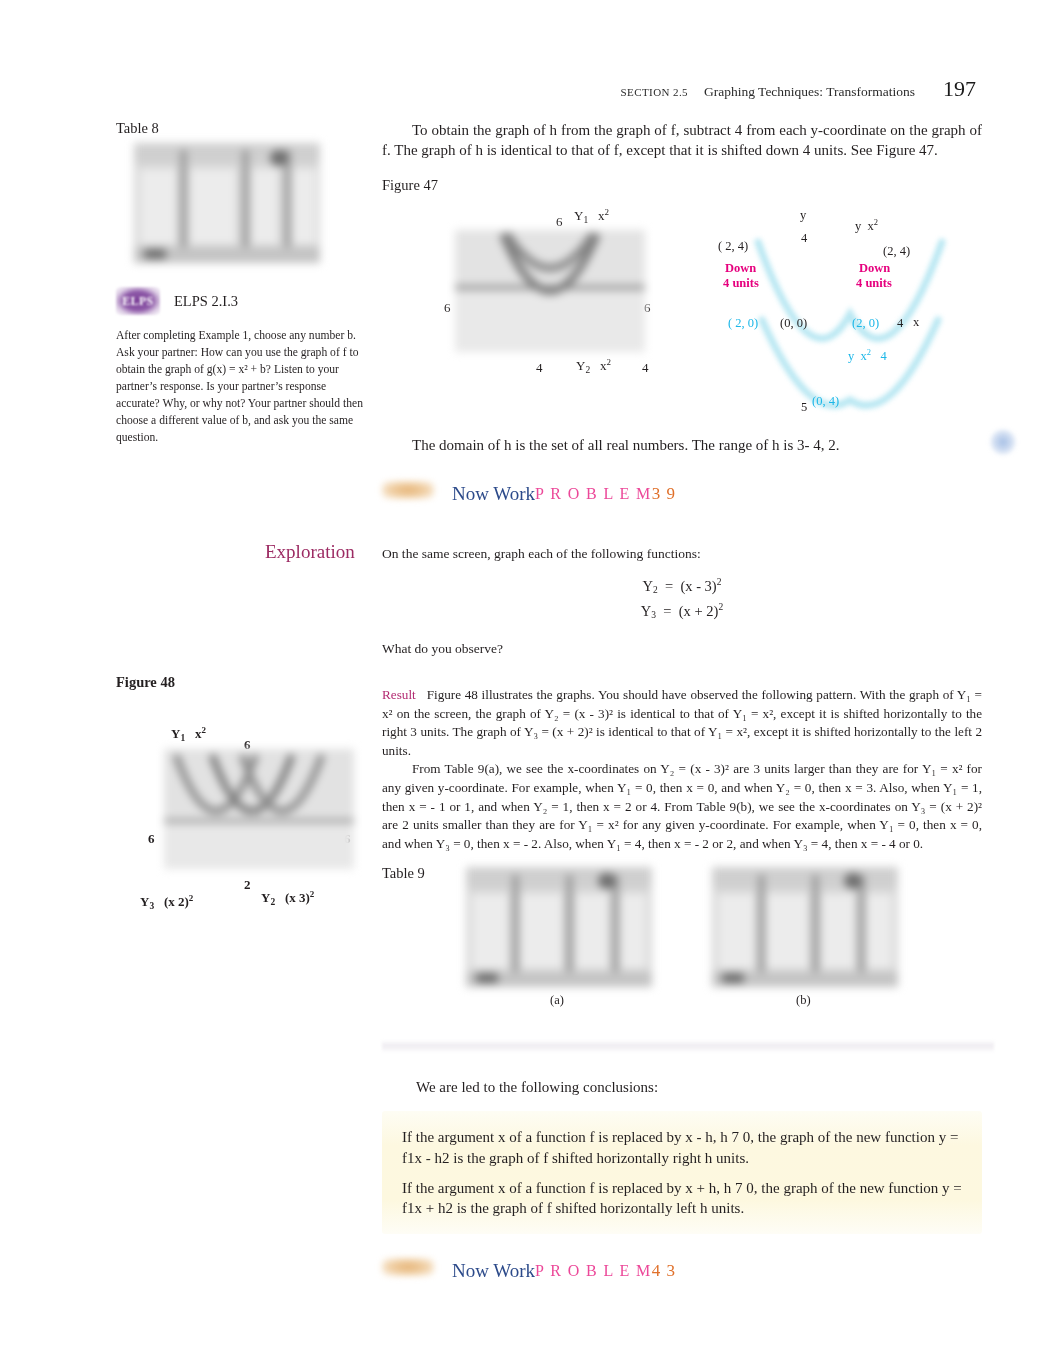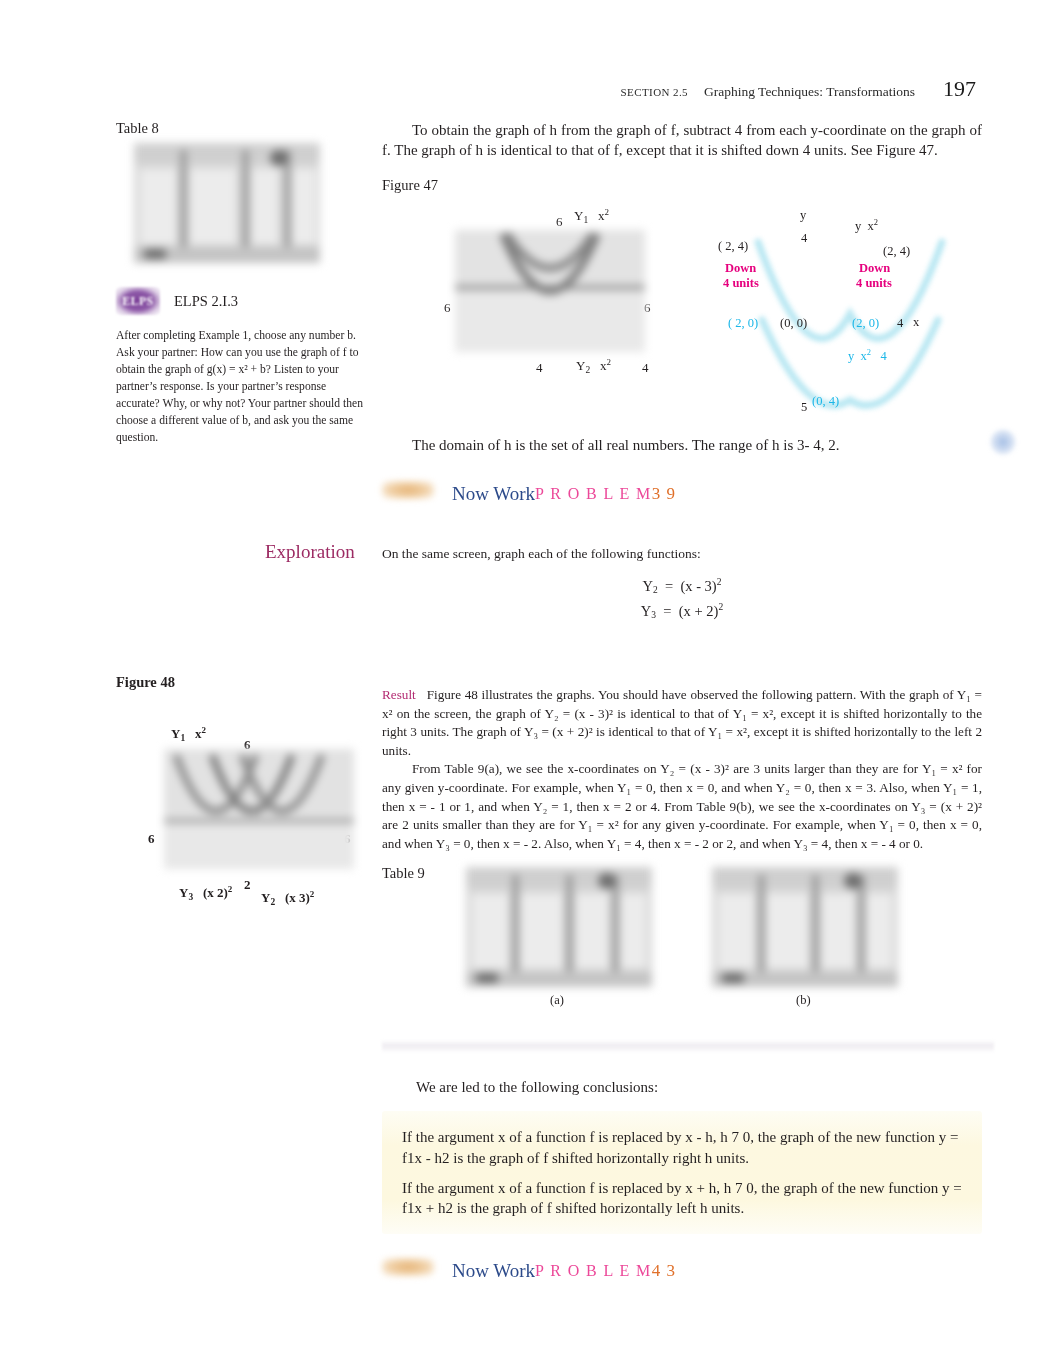--- a/index.html
+++ b/index.html
@@ -290,21 +290,21 @@
 
     <span class="axlabel" style="left:55px;top:28px;">
       <span>Y</span><span class="sub">1</span>
       &nbsp;&nbsp;<span>x</span><sup>2</sup>
     </span>
     <span class="axlabel" style="left:128px;top:40px;">6</span>
     <span class="axlabel" style="left:32px;top:134px;">6</span>
     <span class="axlabel" style="left:228px;top:134px;">6</span>
     <span class="axlabel" style="left:128px;top:180px;">2</span>
 
-    <span class="axlabel" style="left:24px;top:187px;margin-left:39px;">
+    <span class="axlabel" style="left:24px;top:196px;">
       <span>Y</span><span class="sub">3</span>
       &nbsp;&nbsp;<span>(x    2)</span><sup>2</sup>
     </span>
     <span class="axlabel" style="left:145px;top:192px;">
       <span>Y</span><span class="sub">2</span>
       &nbsp;&nbsp;<span>(x    3)</span><sup>2</sup>
     </span>
 
     <div class="calcshot" style="left:0;top:52px;position:absolute;width:190px;height:120px;margin-left:48px;background:#dcdcdc;">
       <div style="position:absolute;left:0;right:0;top:0;height:58%;background:#e2e2e2;"></div>
@@ -417,20 +417,21 @@
     <div class="row">
       <span>Y</span><span class="sub">2</span>
       &nbsp;=&nbsp;&nbsp;<span>(x  -  3)</span><sup>2</sup>
     </div>
     <div class="row">
       <span>Y</span><span class="sub">3</span>
       &nbsp;=&nbsp;&nbsp;<span>(x + 2)</span><sup>2</sup>
     </div>
   </div>
 
+  <p class="para" style="margin:20px 0 0 0;font-size:13.5px;">What do you observe?</p>
 </div>
 
 <div class="right-col" style="top:686px;">
   <p class="para" style="margin:0;font-size:13.2px;line-height:1.41;">
     <span class="result-tag">Result</span>&nbsp;&nbsp;&nbsp;<span>Figure 48 illustrates the graphs. You should have observed the following pattern. With the graph of   Y₁ = x² on the screen, the graph of   Y₂ = (x -  3)² is identical to that of  Y₁ = x², except it is shifted horizontally to the right 3 units. The graph of    Y₃ = (x + 2)² is identical to that of Y₁ = x², except it is shifted horizontally to the left 2 units.</span>
   </p>
   <p class="para" style="margin:0;font-size:13.2px;line-height:1.41;">
     <span class="ind"></span><span>From Table  9(a), we see the  x-coordinates on   Y₂ = (x -  3)² are 3 units larger than they are for  Y₁ = x² for any given y-coordinate. For example, when   Y₁ = 0, then  x = 0, and when  Y₂ = 0, then  x = 3. Also, when Y₁ = 1, then x = - 1 or 1, and when  Y₂ = 1, then  x = 2 or 4. From Table 9(b), we see the  x-coordinates on  Y₃ = (x + 2)² are 2 units smaller than they are for   Y₁ = x² for any given y-coordinate. For example, when   Y₁ = 0, then  x = 0, and when  Y₃ = 0, then  x = - 2. Also, when Y₁ = 4, then  x = - 2 or 2, and when  Y₃ = 4, then  x = - 4 or 0.</span>
   </p>
 

